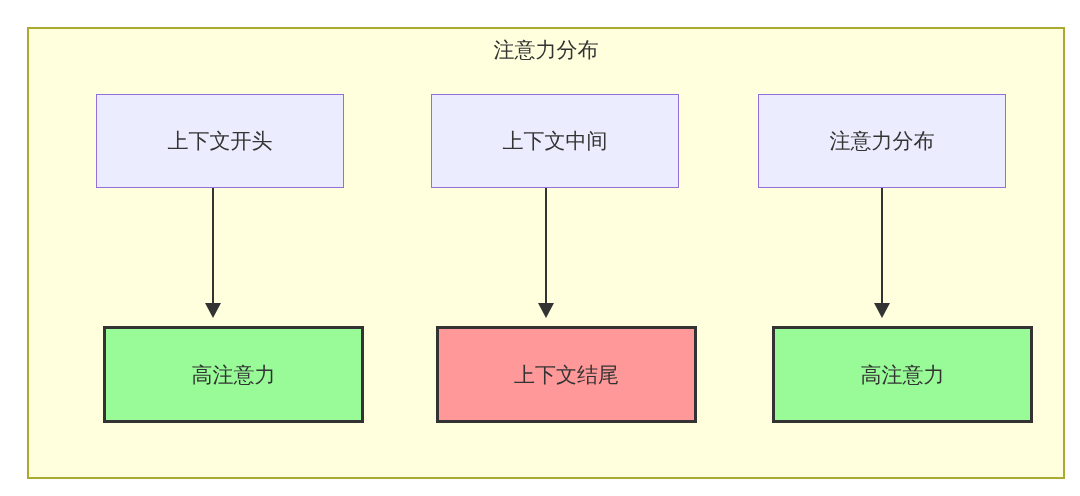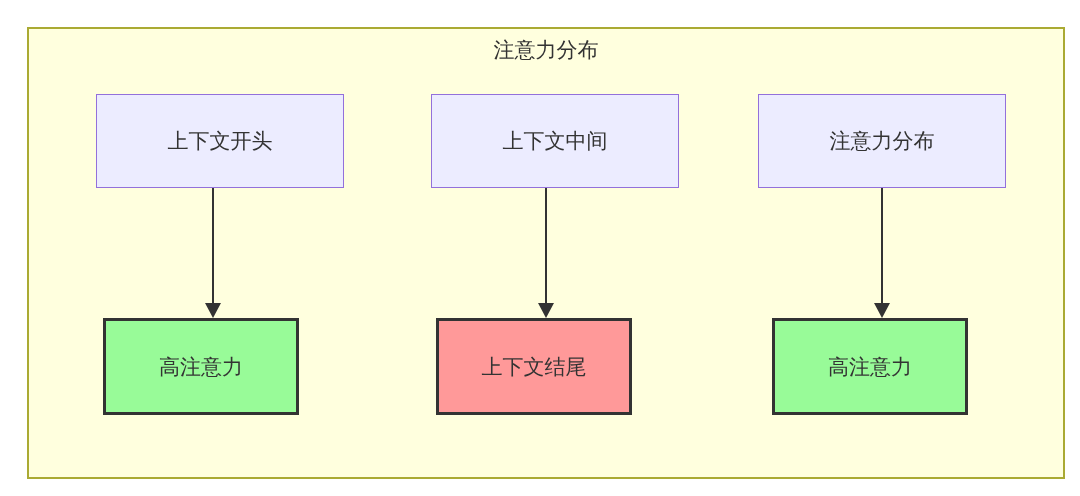--- a/index.html
+++ b/index.html
@@ -41,23 +41,23 @@
     text-align: center;
   }
   .node.top {
     width: 248px;
     height: 94px;
     top: 65px;
     background: var(--top-box-bg, #ECECFF);
     border: 1.5px solid var(--top-box-border, #9370DB);
   }
   .node.bottom {
-    width: 196px;
+    width: 261px;
     height: 97px;
-    top: 289px;
+    top: 297px;
     border: 3px solid var(--bottom-box-border, #333333);
   }
   .node.bottom.high { background: var(--high-bg, #98FB98); }
   .node.bottom.low  { background: var(--low-bg, #FF9999); }
 
   .t1 { left: 67px; }
   .t2 { left: 394px; margin-left: 8px; }
   .t3 { left: 729px; }
   .b1 { left: 74px; }
   .b2 { left: 407px; }

